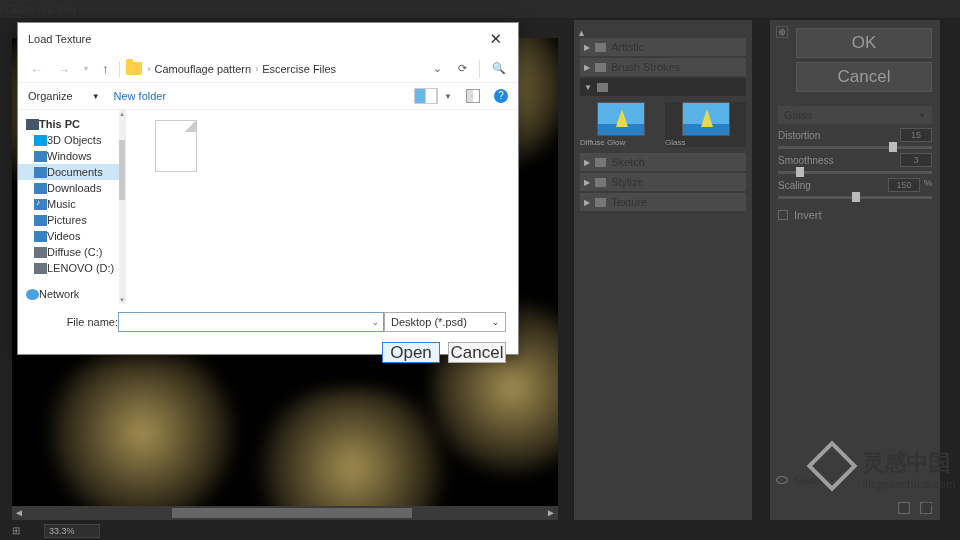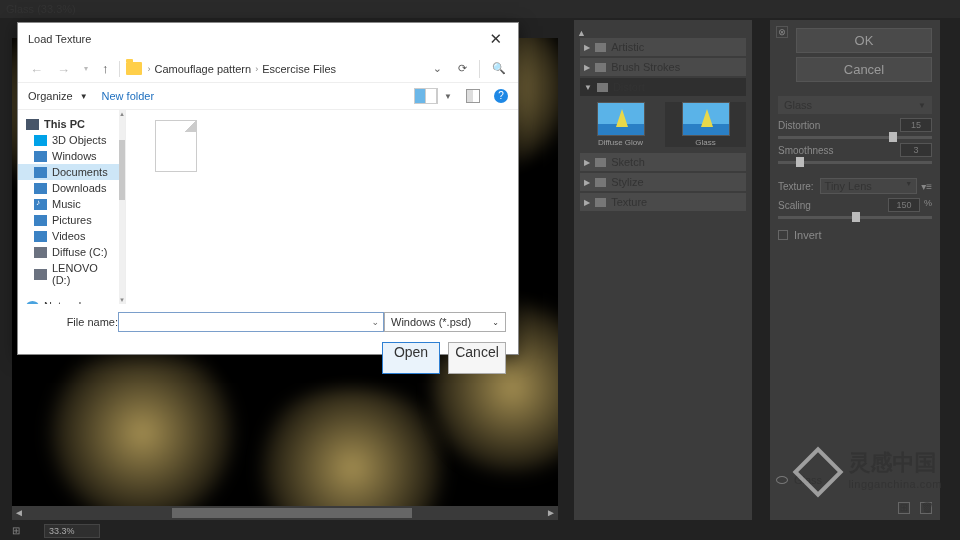--- a/index.html
+++ b/index.html
@@ -14,29 +14,29 @@
 .status-left{position:absolute;left:12px;bottom:4px;color:#888;font-size:10px}
 .zoom-box{position:absolute;left:44px;bottom:2px;width:56px;height:14px;background:#2f2f2f;border:1px solid #444;color:#aaa;font-size:9px;padding-left:4px;display:flex;align-items:center}
 
 .filter-panel{position:absolute;left:574px;top:20px;width:178px;height:500px;background:#3c3c3c}
 .filter-panel .arrow-top{position:absolute;top:8px;left:3px;color:#aaa;font-size:9px}
 .filter-cat{margin:2px 6px;padding:3px 4px;background:#4a4a4a;color:#bfbfbf;display:flex;align-items:center;gap:5px;font-size:10px}
 .filter-cat .tri{font-size:8px;color:#aaa}
 .filter-cat .fld{width:11px;height:9px;background:#777}
 .filter-cat.exp{background:#2f2f2f}
 .thumbs{display:flex;gap:4px;padding:4px 6px}
-.thumb-item{flex:1;text-align:center}
+.thumb-item{flex:1;text-align:left}
 .thumb-item .pic{width:48px;height:34px;background:linear-gradient(180deg,#5ab3e8 65%,#2a7fc5 65%);border:1px solid #555;margin:0 auto;position:relative}
 .thumb-item .pic::after{content:"";position:absolute;left:18px;top:6px;width:0;height:0;border-left:6px solid transparent;border-right:6px solid transparent;border-bottom:18px solid #e8d84a}
 .thumb-item.sel{background:#333}
 .thumb-item .lbl{color:#9f9f9f;font-size:8px;margin-top:2px}
 
 .controls{position:absolute;left:770px;top:20px;width:170px;height:500px;background:#3c3c3c;padding:8px}
 .controls .toggle{position:absolute;top:6px;left:6px;width:12px;height:12px;border:1px solid #555;color:#888;text-align:center;line-height:10px;font-size:9px}
-.controls .btn{background:#4a4a4a;color:#9a9a9a;text-align:center;padding:4px;margin-bottom:4px;border:1px solid #555;font-size:13px}
+.controls .btn{background:#4a4a4a;color:#9a9a9a;text-align:center;padding:4px;margin-bottom:4px;border:1px solid #555;font-size:17px}
 .controls .filter-name{margin-top:14px;background:#454545;color:#aaa;padding:3px 6px;display:flex;justify-content:space-between;align-items:center;font-size:10px}
 .controls .row{display:flex;justify-content:space-between;align-items:center;margin-top:4px}
 .controls .row label{color:#8a8a8a;font-size:10px}
 .controls .num{width:32px;height:14px;background:#333;border:1px solid #555;color:#7a7a7a;font-size:9px;text-align:center;line-height:12px}
 .controls .slider{height:3px;background:#555;margin-top:4px;position:relative}
 .controls .slider .handle{position:absolute;top:-4px;width:8px;height:10px;background:#bbb;}
 .controls .chk{display:flex;gap:6px;align-items:center;margin-top:10px}
 .controls .chk .box{width:10px;height:10px;border:1px solid #666}
 .controls .pct{color:#888;font-size:9px;margin-left:4px}
 .layers{position:absolute;bottom:28px;left:0;right:0;padding:6px}
@@ -55,33 +55,33 @@
 .dlg-nav .foldericon{width:16px;height:13px;background:#ffcf4a;border-radius:1px;position:relative}
 .dlg-nav .foldericon::before{content:"";position:absolute;top:-3px;left:0;width:7px;height:3px;background:#ffcf4a;border-radius:1px 1px 0 0}
 .dlg-nav .path{flex:1;display:flex;gap:4px;align-items:center;color:#333;font-size:11px}
 .dlg-nav .chev{color:#888;font-size:9px}
 .dlg-nav .drop{color:#666;padding:0 6px}
 .dlg-nav .refresh{color:#555;padding:0 4px}
 .dlg-nav .sep2{width:1px;height:18px;background:#ddd;margin:0 2px}
 .dlg-nav .search{flex:0 0 130px;color:#888;font-size:11px;padding:3px 4px}
 .dlg-nav .mag{color:#666;padding:0 4px}
 .dlg-toolbar{display:flex;gap:14px;padding:5px 10px;align-items:center;border-bottom:1px solid #eee}
-.dlg-toolbar .org{color:#1e6fbf;display:flex;align-items:center;gap:7px}
+.dlg-toolbar .org{color:#1e6fbf;display:flex;align-items:center;gap:19px}
 .dlg-toolbar .newf{color:#1e6fbf}
 .dlg-toolbar .spacer{flex:1}
 .dlg-toolbar .view{width:24px;height:16px;border:1px solid #ccc;display:flex}
 .dlg-toolbar .view div{flex:1;border-right:1px solid #ccc}
 .dlg-toolbar .viewdrop{color:#666;font-size:8px;margin-left:-8px}
 .dlg-toolbar .help{width:14px;height:14px;border-radius:50%;background:#1e88e5;color:#fff;text-align:center;font-size:10px;line-height:14px}
 .dlg-body{display:flex;height:194px}
 .tree{width:108px;border-right:1px solid #eee;overflow:hidden;padding:4px 0;font-size:11px;position:relative}
 .tree .scroll{position:absolute;right:0;top:0;bottom:0;width:6px;background:#f0f0f0}
 .tree .scroll .th{position:absolute;top:30px;width:6px;height:60px;background:#c8c8c8}
 .tree .scroll .ar{position:absolute;width:6px;height:8px;color:#888;font-size:7px;text-align:center}
-.tree-item{display:flex;align-items:center;gap:5px;padding:2px 6px 2px 16px}
+.tree-item{display:flex;align-items:center;padding:2px 6px 2px 16px}
 .tree-item.hdr{padding-left:8px;font-weight:400;margin-top:2px}
 .tree-item.sel{background:#cde6f7}
 .tree-item .ic{width:13px;height:11px;flex-shrink:0}
 .ic.pc{background:#475569}
 .ic.obj{background:#00a2e8}
 .ic.desk{background:#3b82c4}
 .ic.docs{background:#3b82c4}
 .ic.down{background:#3b82c4}
 .ic.music{background:#3b82c4;position:relative}
 .ic.music::after{content:"♪";position:absolute;color:#fff;font-size:8px;left:2px;top:-1px}
@@ -94,24 +94,24 @@
 .file-ico{width:42px;height:52px;margin:0 auto;border:1px solid #ccc;background:#fff;position:relative}
 .file-ico::after{content:"";position:absolute;top:0;right:0;width:11px;height:11px;background:linear-gradient(135deg,#fff 48%,#ccc 50%)}
 .file-name{font-size:10px;color:#333;margin-top:6px;line-height:1.25;word-break:break-all}
 .dlg-bottom{padding:8px 12px}
 .fn-row{display:flex;align-items:center;margin-bottom:10px}
 .fn-row label{font-size:11px;color:#333;width:88px;text-align:right}
 .fn-row .input{flex:1;height:20px;border:1px solid #7a9ecb;background:#fff;display:flex;align-items:center;justify-content:flex-end;padding-right:4px}
 .fn-row .input .dd{color:#666;font-size:9px}
 .fn-row .type{width:122px;height:20px;border:1px solid #adadad;display:flex;align-items:center;padding:0 6px;justify-content:space-between;font-size:11px}
 .btn-row{display:flex;gap:8px;justify-content:flex-end}
-.btn-row .dbtn{width:58px;height:32px;border:1px solid #adadad;background:#f6f6f6;text-align:center;line-height:19px;font-size:14px}
+.btn-row .dbtn{width:58px;height:21px;border:1px solid #adadad;background:#f6f6f6;text-align:center;line-height:19px;font-size:17px}
 .btn-row .dbtn.primary{border:1px solid #2d7fd3;background:#eaf3fb}
 
-.wm{position:absolute;right:18px;bottom:50px;color:rgba(255,255,255,0.5);font-size:24px;display:flex;align-items:flex-end;gap:12px}
+.wm{position:absolute;right:4px;bottom:50px;color:rgba(255,255,255,0.5);font-size:24px;display:flex;align-items:flex-start;gap:12px}
 .wm .logo{width:36px;height:36px;border:4px solid rgba(255,255,255,0.5);transform:rotate(45deg)}
 .wm .txt .cn{font-size:22px;font-weight:bold}
 .wm .txt .en{font-size:11px;letter-spacing:0.5px}
 </style>
 </head>
 <body>
 
 <div class="app-titlebar">
   <span>Glass (33.3%)</span>
 </div>
@@ -195,28 +195,20 @@
   <div class="slider">
       <div class="handle" style="left:72%"></div>
     </div>
   <div class="row">
       <label>Smoothness</label>
       <div class="num">3</div>
     </div>
   <div class="slider">
       <div class="handle" style="left:12%"></div>
     </div>
-  <div class="row" style="margin-top:14px">
-      <label>Texture:</label>
-    <div style="flex:1;margin-left:6px;background:#454545;border:1px solid #555;padding:1px 4px;color:#9a9a9a;font-size:9px;display:flex;justify-content:space-between">
-        <span>Tiny Lens</span>
-        <span style="font-size:7px">▼</span>
-      </div>
-    <span style="color:#888;margin-left:4px;font-size:10px">▾≡</span>
-  </div>
   <div class="row">
       <label>Scaling</label>
       <div style="display:flex;">
         <div class="num">150</div>
         <span class="pct">%</span>
       </div>
     </div>
   <div class="slider">
       <div class="handle" style="left:48%"></div>
     </div>
@@ -335,21 +327,21 @@
       </div>
     </div>
   </div>
   <div class="dlg-bottom">
     <div class="fn-row">
       <label>File name:</label>
       <div class="input">
           <span class="dd">⌄</span>
         </div>
       <div class="type">
-          <span>Windows (*.psd)</span>
+          <span>Desktop (*.psd)</span>
           <span style="font-size:8px">⌄</span>
         </div>
     </div>
     <div class="btn-row">
       <div class="dbtn primary">Open</div>
       <div class="dbtn">Cancel</div>
     </div>
   </div>
 </div>
 

